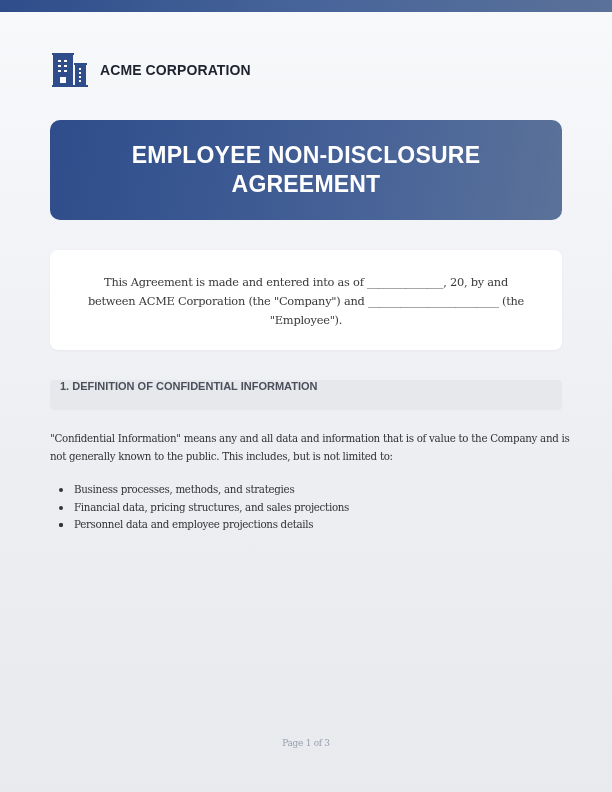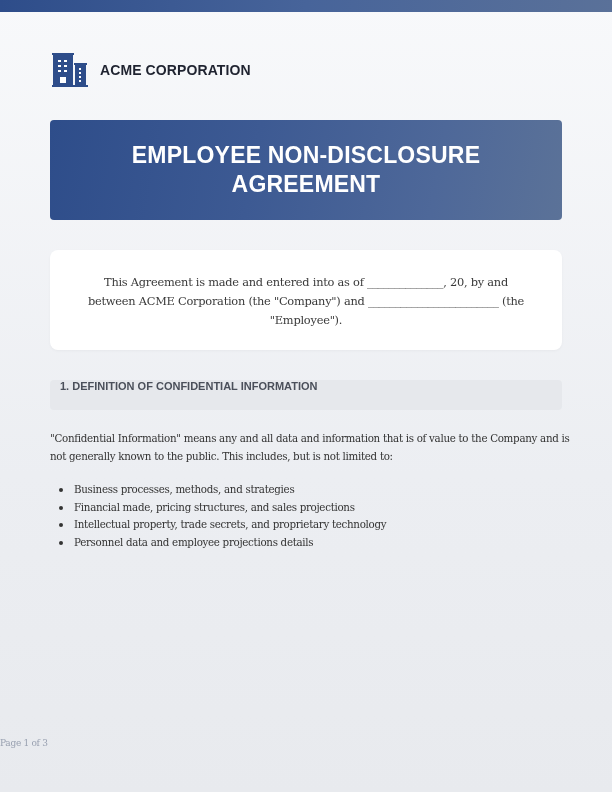--- a/index.html
+++ b/index.html
@@ -20,21 +20,21 @@
     }
     .brand-icon { width: 36px; height: 34px; display: block; }
     .brand-name {
       margin-left: 12px;
       font-family: "Liberation Sans", sans-serif;
       font-weight: bold; font-size: 14px; color: #1f2330;
       letter-spacing: 0.1px;
     }
     .title-banner {
       position: absolute; left: 50px; top: 120px; width: 512px; height: 100px;
-      border-radius: 4px;
+      border-radius: 10px;
       background: linear-gradient(100deg, #2e4d8a 0%, #3d5a93 40%, #4e6899 75%, #5b7298 100%);
       display: flex; align-items: center; justify-content: center;
       text-align: center;
     }
     .title-text {
       font-family: "Liberation Sans", sans-serif;
       font-weight: bold; font-size: 23px; line-height: 29px;
       color: #ffffff; letter-spacing: 0.2px;
       width: 380px;
     }
@@ -65,21 +65,21 @@
       letter-spacing: -0.3px;
     }
     .section-body ul { list-style: none; padding-left: 0; margin-top: 16px; }
     .section-body li { position: relative; padding-left: 24px; }
     .bullet {
       position: absolute; left: 9px; top: 7px;
       width: 4px; height: 4px; border-radius: 50%; background: #333;
     }
     .page-footer {
       position: absolute; left: 0; top: 738px; width: 612px;
-      font-size: 9px; color: #98a0b0;
+      text-align: center; font-size: 9px; color: #98a0b0;
       letter-spacing: -0.3px;
     }
   </style>
 </head>
 <body>
 
 <div class="top-bar"></div>
 
 <div class="brand">
   <svg class="brand-icon" viewBox="0 0 36 34">
@@ -119,19 +119,19 @@
 </div>
 
 <div class="section-header">
   <h2 class="section-title">1. DEFINITION OF CONFIDENTIAL INFORMATION</h2>
 </div>
 
 <div class="section-body">
   <p>"Confidential Information" means any and all data and information that is of value to the Company and is not generally known to the public. This includes, but is not limited to:</p>
   <ul>
     <li><span class="bullet"></span><span>Business processes, methods, and strategies</span></li>
-    <li><span class="bullet"></span><span>Financial made, pricing structures, and sales projections</span></li>
-    <li><span class="bullet"></span><span>Intellectual property, trade secrets, and proprietary technology</span></li>
+    <li><span class="bullet"></span><span>Financial data, pricing structures, and sales projections</span></li>
+    <li><span class="bullet"></span></li>
     <li><span class="bullet"></span><span>Personnel data and employee projections details</span></li>
   </ul>
 </div>
 
 <div class="page-footer">Page 1 of 3</div>
 
 </body></html>

